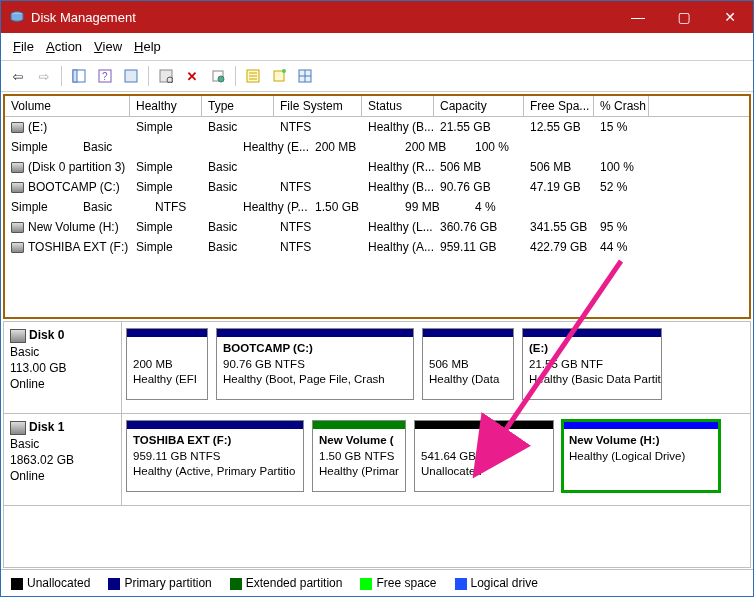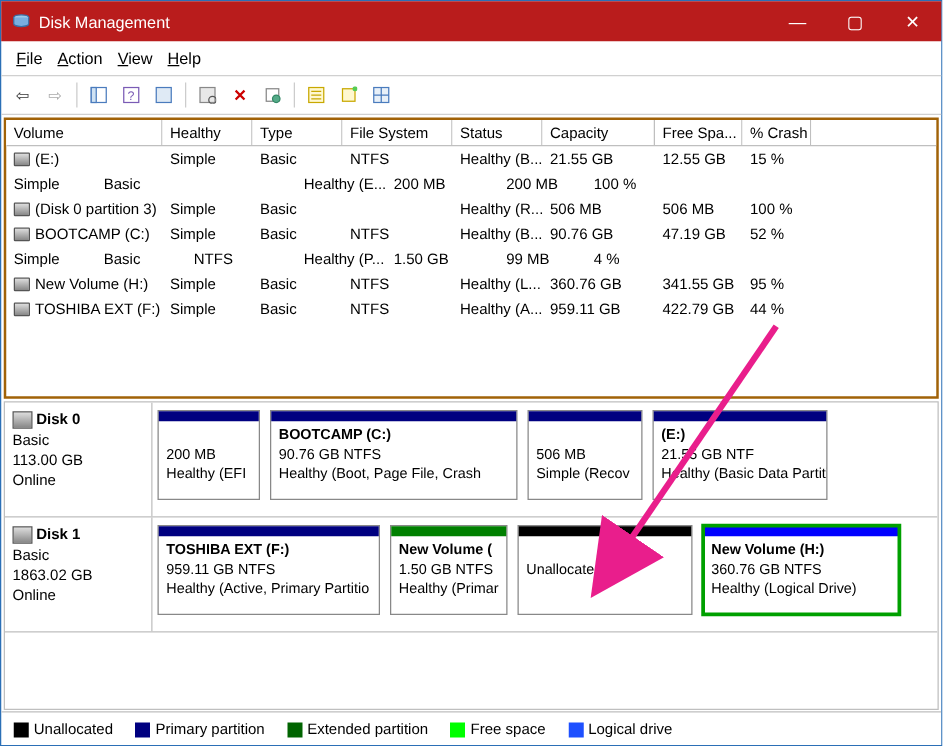--- a/index.html
+++ b/index.html
@@ -236,21 +236,21 @@
                 <div class="partname">BOOTCAMP  (C:)</div>
                 <div>90.76 GB NTFS</div>
                 <div>Healthy (Boot, Page File, Crash</div>
               </div>
             </div>
           <div class="partbox" style="width:92px">
               <div class="partbar"></div>
               <div class="partbody">
                 <div>&nbsp;</div>
                 <div>506 MB</div>
-                <div>Simple (Recov</div>
+                <div>Healthy (Data</div>
               </div>
             </div>
           <div class="partbox" style="width:140px">
               <div class="partbar"></div>
               <div class="partbody">
                 <div class="partname">(E:)</div>
                 <div>21.55 GB NTF</div>
                 <div>Healthy (Basic Data Partitio</div>
               </div>
             </div>
@@ -277,28 +277,28 @@
               <div class="partbody">
                 <div class="partname">New Volume  (</div>
                 <div>1.50 GB NTFS</div>
                 <div>Healthy (Primar</div>
               </div>
             </div>
           <div class="partbox" style="width:140px">
               <div class="partbar black"></div>
               <div class="partbody">
                 <div>&nbsp;</div>
+                <div>541.64 GB</div>
                 <div>Unallocated</div>
               </div>
             </div>
           <div class="partbox highlight" style="width:158px">
               <div class="partbar blue"></div>
               <div class="partbody">
                 <div class="partname">New Volume  (H:)</div>
-                <div>360.76 GB NTFS</div>
                 <div>Healthy (Logical Drive)</div>
               </div>
             </div>
         </div>
       </div>
     </div>
 
     <div class="legend">
       <span><span class="swatch s-un"></span><span>Unallocated</span></span>
       <span><span class="swatch s-pp"></span><span>Primary partition</span></span>

